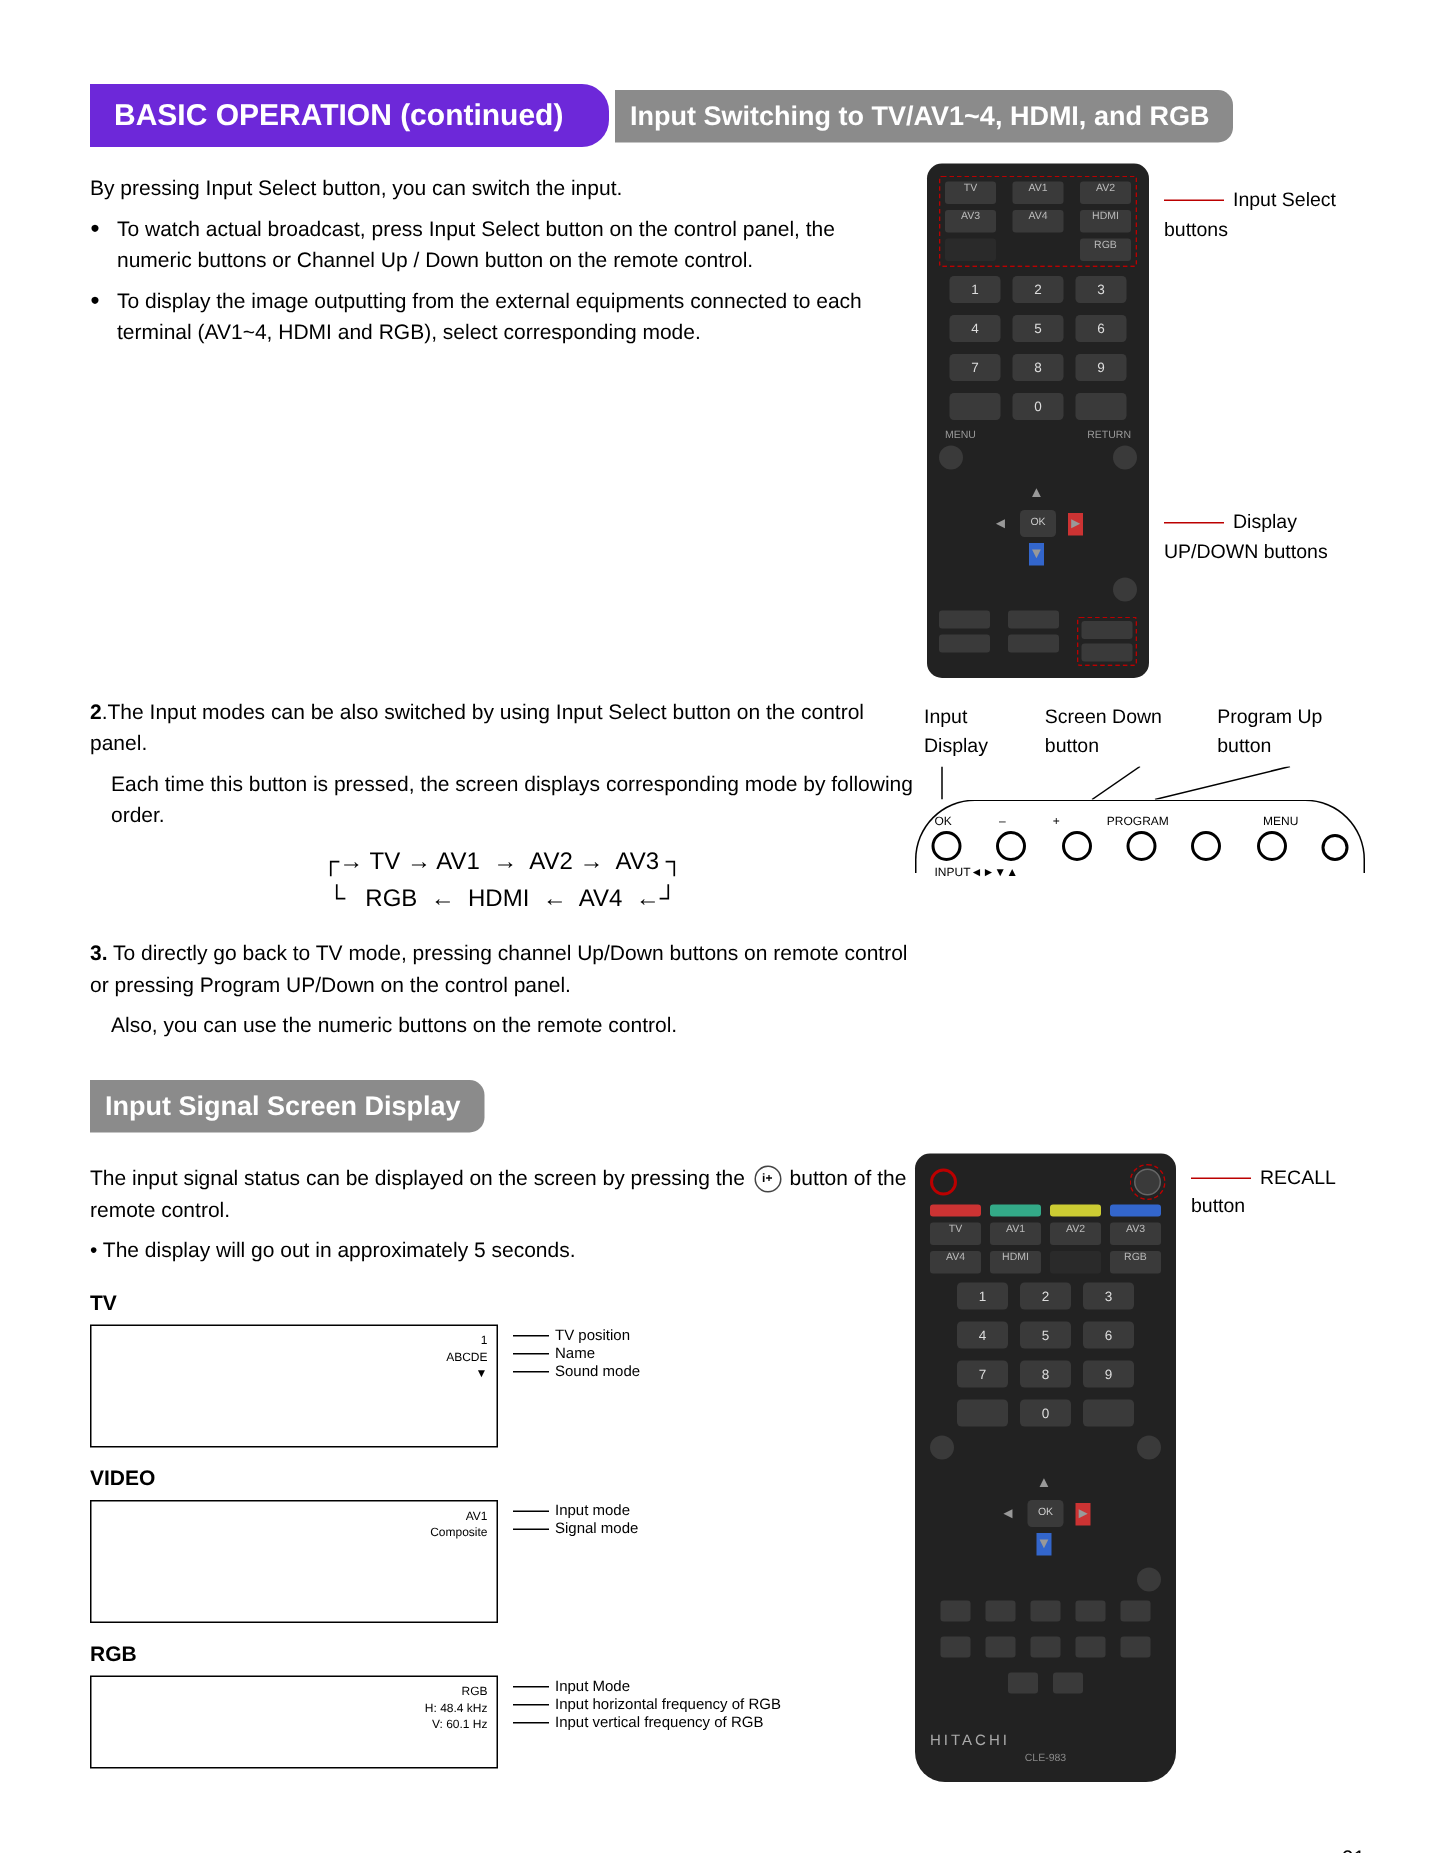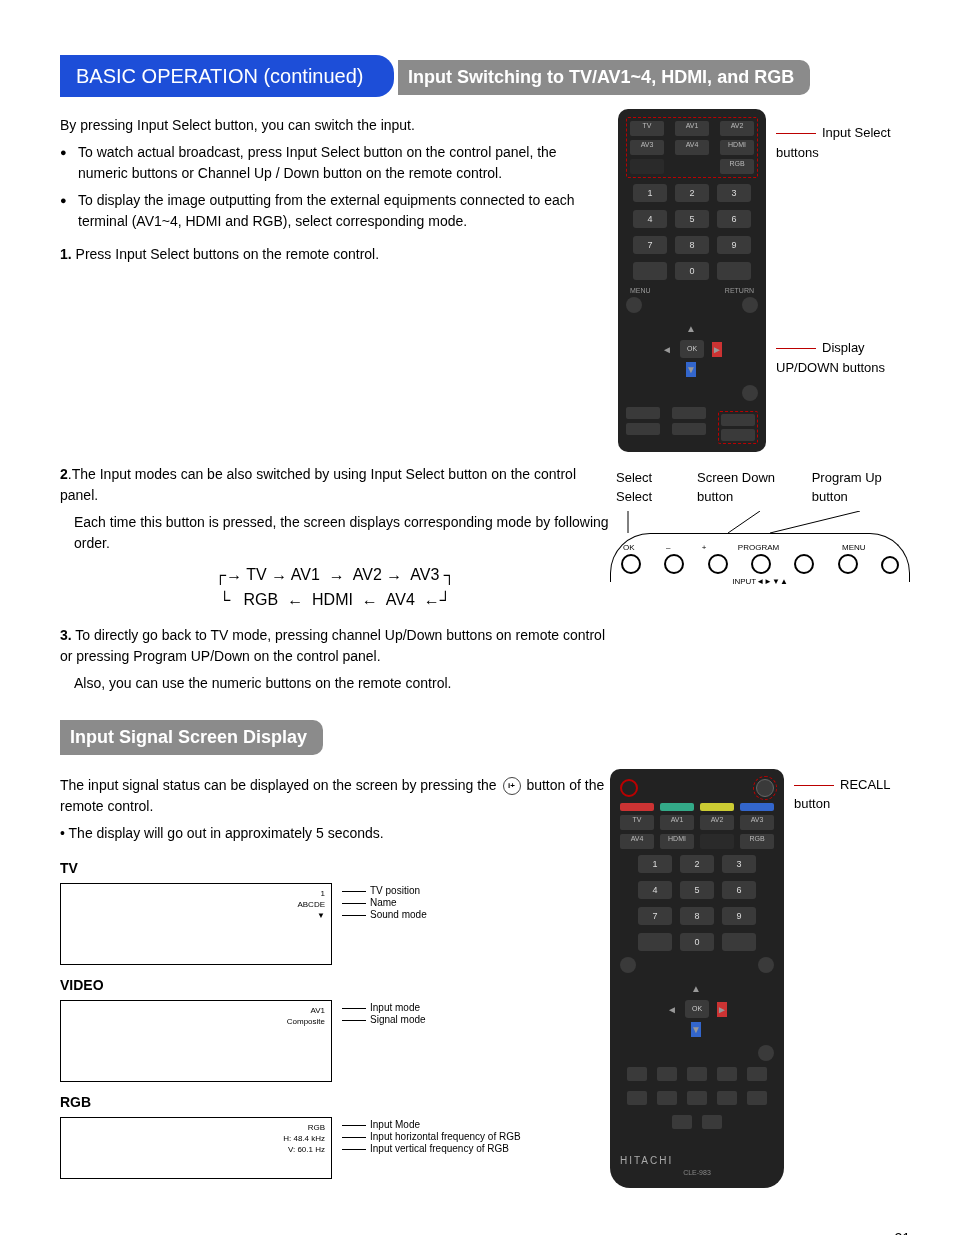--- a/index.html
+++ b/index.html
@@ -1,17 +1,17 @@
 <!DOCTYPE html>
 <html><head>
 <meta charset="utf-8">
 <style>
 html,body{margin:0;padding:0;background:#fff;font-family:Arial,Helvetica,sans-serif;color:#000;line-height:1.5}
 .page{width:850px;margin:0 auto;padding:40px 50px 40px 60px;position:relative}
-.chapter-pill{display:inline-block;background:#1d4ed8;color:#fff;font-weight:400;font-size:20px;padding:6px 30px 6px 16px;border-radius:0 18px 18px 0;margin-bottom:5px}
+.chapter-pill{display:inline-block;background:#6d28d9;color:#fff;font-weight:700;font-size:20px;padding:6px 30px 6px 16px;border-radius:0 18px 18px 0;margin-bottom:5px}
 .sec-pill{display:inline-block;background:#8b8b8b;color:#fff;font-weight:700;font-size:18px;padding:4px 16px 4px 10px;border-radius:0 10px 10px 0;margin:20px 0 14px 0}
 .body{font-size:14px}
 .body p{margin:6px 0}
 ul.bullets{margin:6px 0 12px 0;padding:0;list-style:none}
 ul.bullets li{position:relative;padding-left:18px;margin:6px 0}
 ul.bullets li:before{content:"●";position:absolute;left:0;top:0;font-size:11px;line-height:20px}
 .num-line{margin:8px 0}
 .row{display:flex;align-items:flex-start}
 .col-l{flex:1}
 .col-r{width:300px;flex:none}
@@ -34,21 +34,21 @@
 .bottom-row{display:flex;gap:12px;margin-top:6px;justify-content:space-around}
 .callout{font-size:13px;margin:13px 0}
 .callout-line{display:inline-block;border-top:1px solid #b00;width:40px;vertical-align:middle;margin-right:6px}
 .panel-wrap{margin-top:10px}
 .panel-labels{display:flex;font-size:13px;gap:20px;justify-content:space-between;padding:0 10px 4px 6px}
 .panel{border:1px solid #000;border-bottom:none;border-radius:40px 40px 0 0;padding:8px 10px 0 10px;height:40px;position:relative}
 .panel-row{display:flex;justify-content:space-between;align-items:flex-end}
 .panel-btn{width:16px;height:16px;border:2px solid #000;border-radius:50%;background:#fff}
 .panel-pwr{width:14px;height:14px;border:2px solid #000;border-radius:50%;position:relative}
 .panel-lbls-top{font-size:8px;display:flex;justify-content:space-between;padding:0 2px}
-.panel-lbls-bot{font-size:8px;display:flex;justify-content:center;padding:0 2px;margin-top:2px}
+.panel-lbls-bot{font-size:8px;display:flex;justify-content:flex-start;padding:0 2px;margin-top:2px}
 .cycle{font-family:Arial;font-size:16px;line-height:1.6;text-align:center;margin:8px 0 12px 0}
 .cycle .row1,.cycle .row2{white-space:nowrap}
 .osd-sec{margin-top:14px}
 .osd-label{font-weight:700;font-size:14px;margin:10px 0 4px 0}
 .osd-wrap{display:flex;align-items:flex-start;gap:10px}
 .osd-box{width:270px;height:80px;border:1px solid #000;position:relative}
 .osd-info{position:absolute;right:6px;top:4px;text-align:right;font-size:8px;line-height:11px}
 .osd-callouts{font-size:10px;line-height:12px;margin-top:2px}
 .osd-callouts div{white-space:nowrap}
 .lead{display:inline-block;border-top:1px solid #000;width:24px;vertical-align:middle;margin-right:4px}
@@ -77,21 +77,20 @@
 
  <div class="sec-pill">Input Switching to TV/AV1~4, HDMI, and RGB</div>
 
  <div class="row">
   <div class="col-l body">
     <p>By pressing Input Select button, you can switch the input.</p>
     <ul class="bullets">
       <li>To watch actual broadcast, press Input Select button on the control panel, the numeric buttons or Channel Up / Down button on the remote control.</li>
       <li>To display the image outputting from the external equipments connected to each terminal (AV1~4, HDMI and RGB), select corresponding mode.</li>
     </ul>
-    <p class="num-line"><b>1.</b> <span>Press Input Select buttons on the remote control.</span></p>
   </div>
   <div class="col-r">
     <div style="display:flex;gap:10px;align-items:flex-start">
       <div class="remote1">
         <div class="input-sel-box">
           <div class="mini-btn">TV</div>
           <div class="mini-btn">AV1</div>
           <div class="mini-btn">AV2</div>
           <div class="mini-btn">AV3</div>
           <div class="mini-btn">AV4</div>
@@ -162,21 +161,21 @@
     <div class="cycle">
       <div class="row1">┌<span class="arrow">→</span> <span>TV</span> <span class="arrow">→</span> <span>AV1</span>&nbsp; <span class="arrow">→</span>&nbsp; <span>AV2</span> <span class="arrow">→</span>&nbsp; <span>AV3</span> ┐</div>
       <div class="row2">└&nbsp;&nbsp; <span>RGB</span>&nbsp; <span class="arrow">←</span>&nbsp; <span>HDMI</span>&nbsp; <span class="arrow">←</span>&nbsp; <span>AV4</span> &nbsp;<span class="arrow">←</span>┘</div>
     </div>
     <p class="num-line"><b>3.</b> <span>To directly go back to TV mode, pressing channel Up/Down buttons on remote control or pressing Program UP/Down on the control panel.</span></p>
     <p style="margin-left:14px">Also, you can use the numeric buttons on the remote control.</p>
   </div>
   <div class="col-r">
     <div class="panel-wrap">
       <div class="panel-labels">
-        <span>Select Select</span>
+        <span>Input Display</span>
         <span>Screen Down button</span>
         <span>Program Up button</span>
       </div>
       <div style="height:22px;position:relative">
         <svg width="100%" height="100%" viewBox="0 0 300 22">
           <line x1="18" y1="0" x2="18" y2="22" stroke="#000"></line>
           <line x1="150" y1="0" x2="118" y2="22" stroke="#000"></line>
           <line x1="250" y1="0" x2="160" y2="22" stroke="#000"></line>
         </svg>
       </div>

